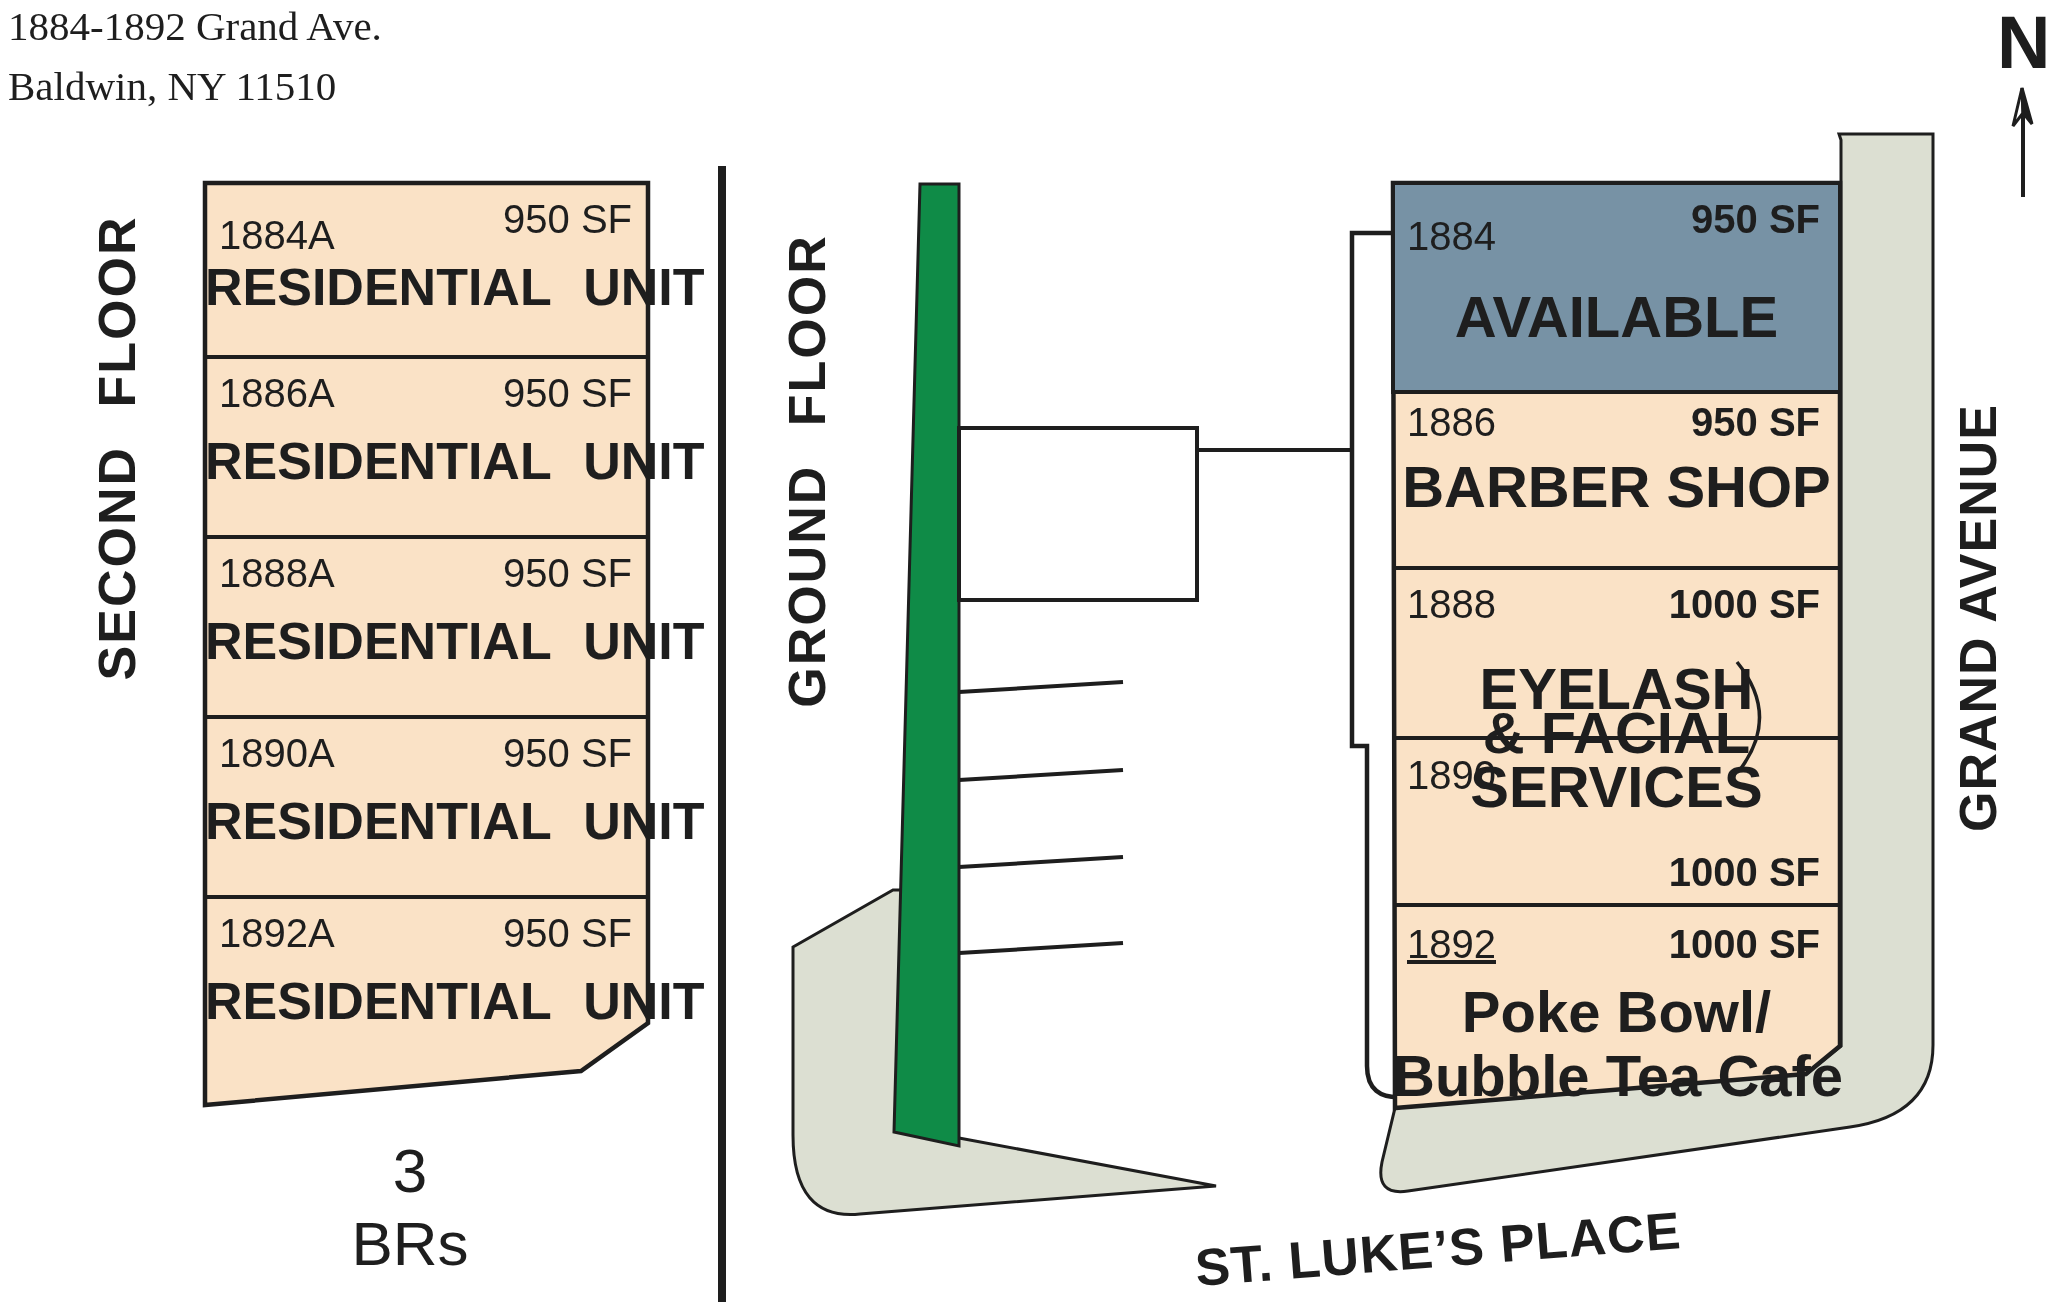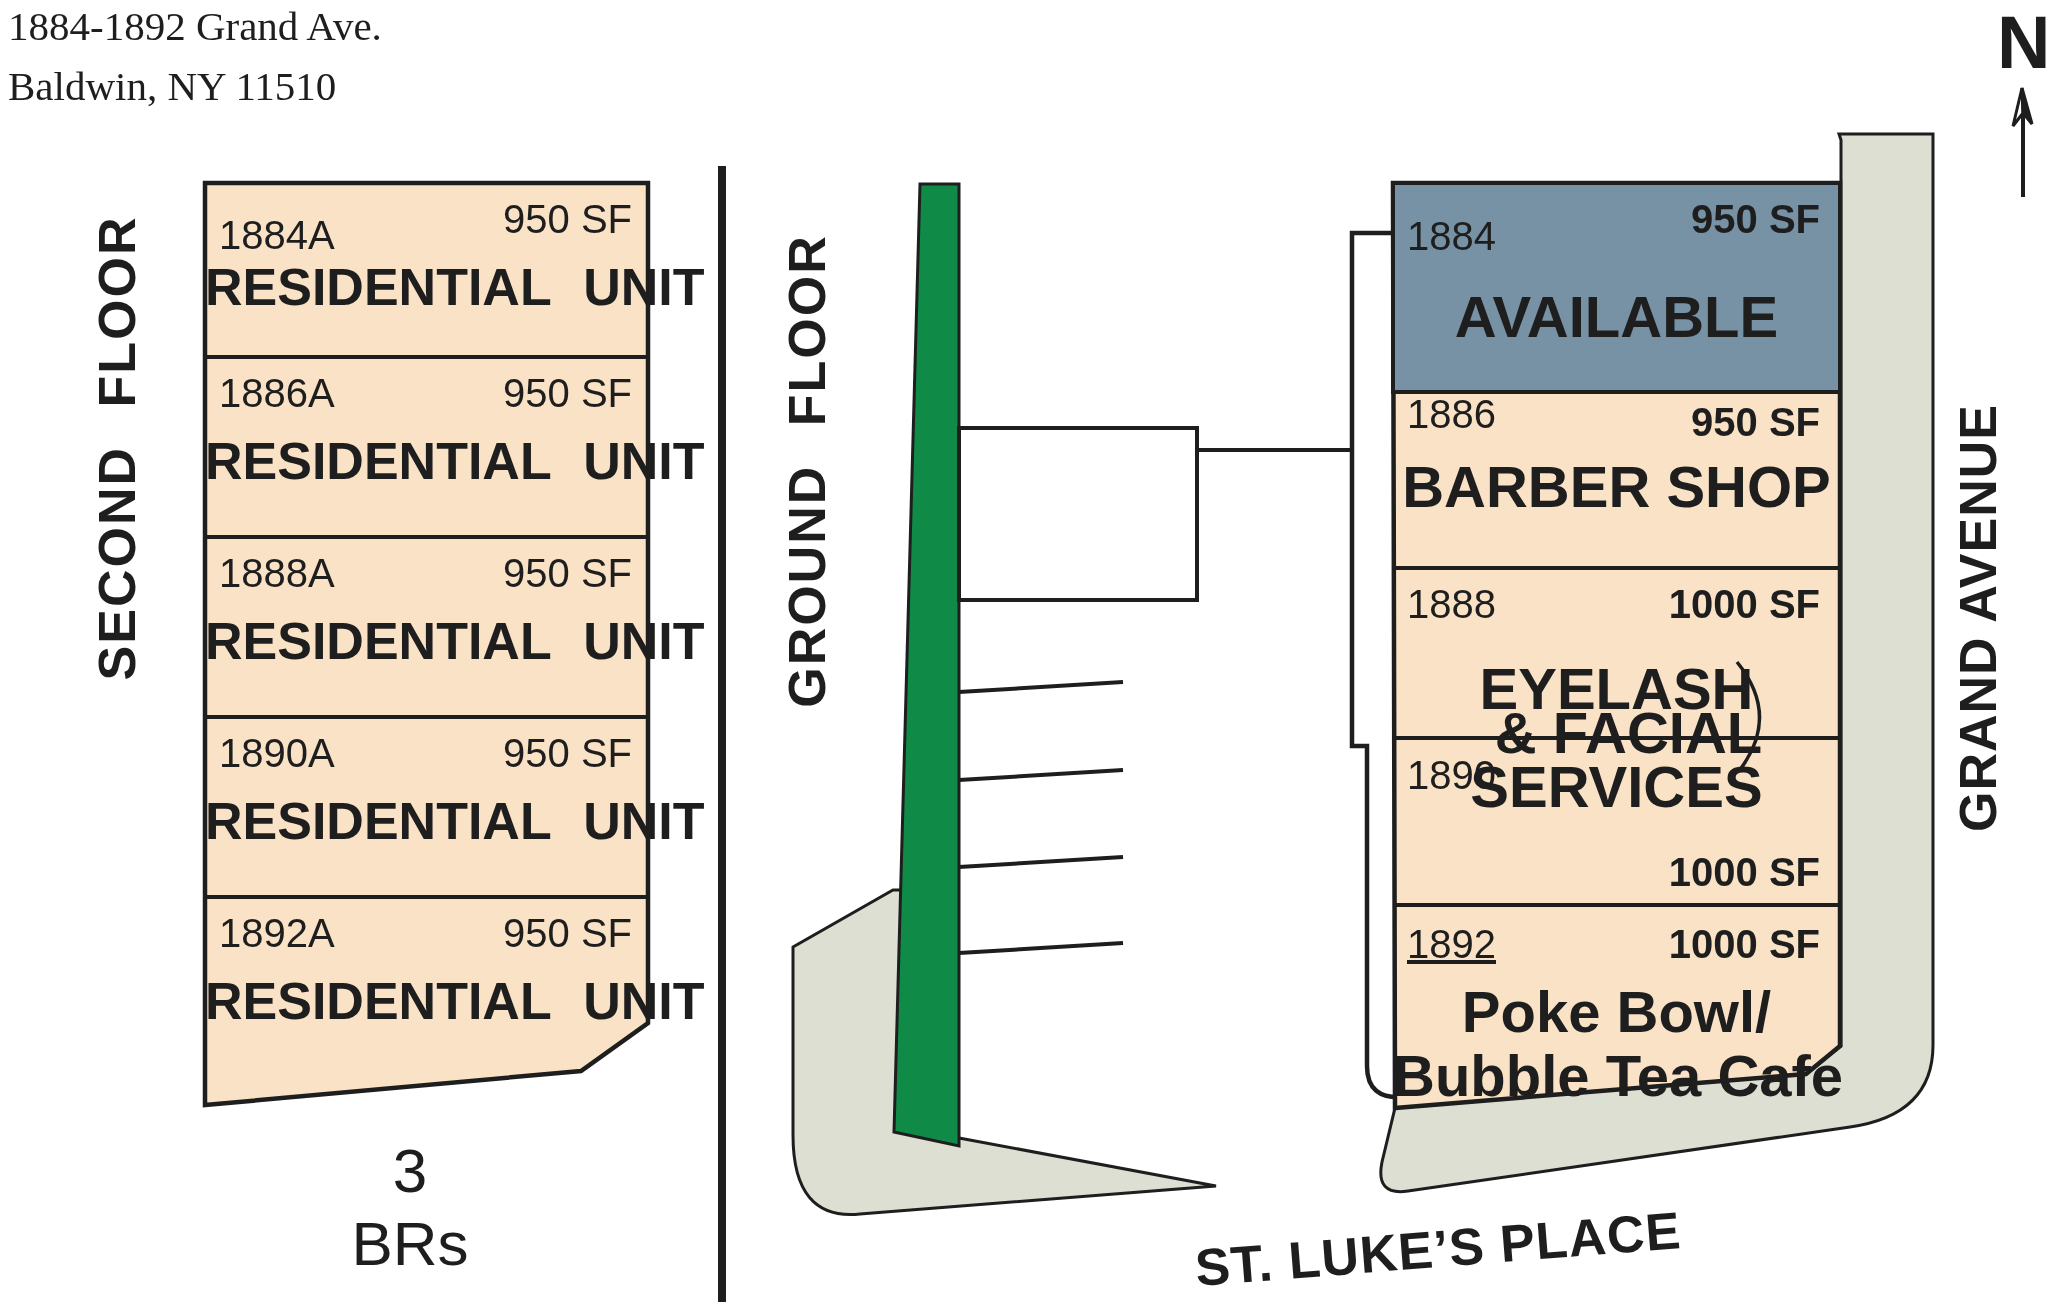--- a/index.html
+++ b/index.html
@@ -101,28 +101,28 @@
   <div class="txt unit-sf" style="left:402px;top:911px;">950 SF</div>
   <div class="txt unit-name sf-unit-name" style="left:205px;top:971px;">RESIDENTIAL UNIT</div>
 
   <div class="txt note" style="left:310px;top:1135px;">3</div>
   <div class="txt note" style="left:310px;top:1208px;text-align:center;">BRs</div>
 
   <div class="txt unit-num" style="left:1407px;top:214px;">1884</div>
   <div class="txt unit-sf bold" style="left:1590px;top:197px;">950 SF</div>
   <div class="txt unit-name g-unit-name" style="left:1393px;top:283px;">AVAILABLE</div>
 
-  <div class="txt unit-num" style="left:1407px;top:392px;">1886</div>
+  <div class="txt unit-num" style="left:1407px;top:400px;">1886</div>
   <div class="txt unit-sf bold" style="left:1590px;top:400px;">950 SF</div>
   <div class="txt unit-name g-unit-name" style="left:1393px;top:453px;">BARBER SHOP</div>
 
   <div class="txt unit-num" style="left:1407px;top:582px;">1888</div>
   <div class="txt unit-sf bold" style="left:1590px;top:582px;">1000 SF</div>
   <div class="txt unit-name g-unit-name" style="left:1393px;top:655px;">EYELASH</div>
-  <div class="txt unit-name g-unit-name" style="left:1393px;top:699px;margin-left:12px;">&amp; FACIAL</div>
+  <div class="txt unit-name g-unit-name" style="left:1393px;top:699px;">&amp; FACIAL</div>
 
   <div class="txt unit-num" style="left:1407px;top:753px;">1890</div>
   <div class="txt unit-name g-unit-name" style="left:1393px;top:753px;">SERVICES</div>
   <div class="txt unit-sf bold" style="left:1590px;top:850px;">1000 SF</div>
 
   <div class="txt unit-num" style="left:1407px;top:922px;text-decoration:underline;">1892</div>
   <div class="txt unit-sf bold" style="left:1590px;top:922px;">1000 SF</div>
   <div class="txt unit-name g-unit-name" style="left:1393px;top:978px;">Poke Bowl/</div>
   <div class="txt unit-name g-unit-name" style="left:1393px;top:1026px;margin-top:16px;">Bubble Tea Cafe</div>
 

